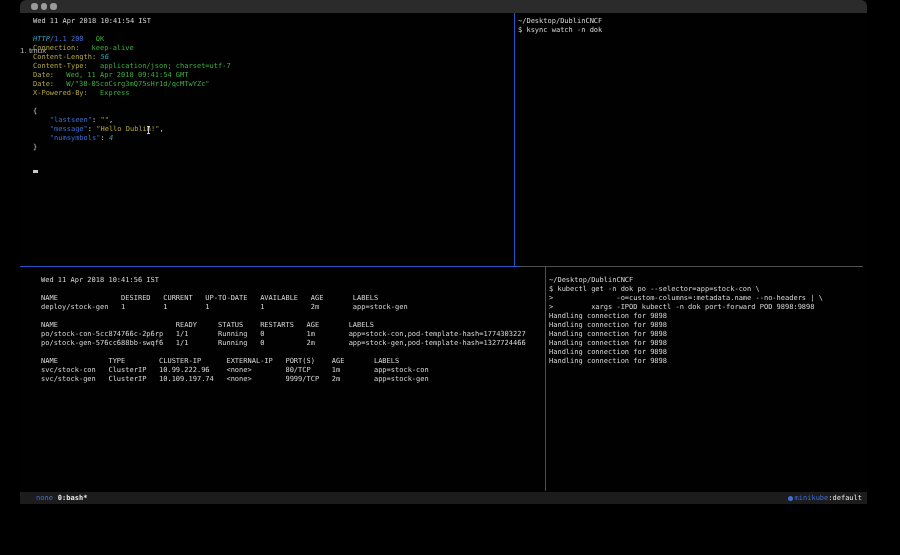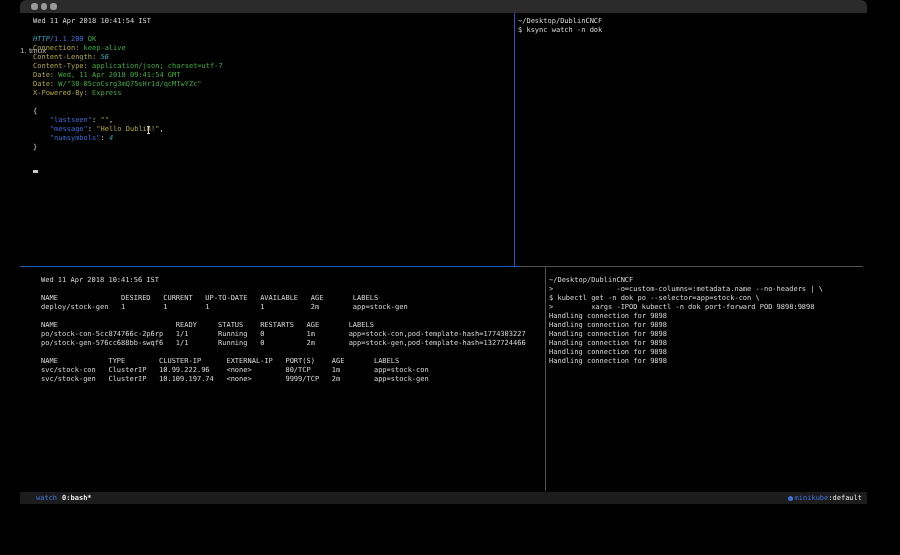--- a/index.html
+++ b/index.html
@@ -21,21 +21,21 @@
     position:absolute;left:0;right:0;top:2px;text-align:left;
     font-family:"Liberation Sans",sans-serif;font-size:8px;color:#b6b6b6;margin-top:44px;
   }
   .pane{position:absolute;}
   .term{
     font-size:7px;line-height:9px;color:#d8d8d8;letter-spacing:0;
   }
   .term div{white-space:pre;height:9px;}
   .c-blue{color:#3e6fd6;}
   .c-cyan{color:#2fa8bb;font-style:italic;}
-  .c-green{color:#3fae3f;}
+  .c-green{color:#3fae3f;margin-left:8px;}
   .c-yellow{color:#b3a940;}
   .c-cursor{display:inline-block;width:5px;height:3px;background:#c9c9c9;}
   .divider{position:absolute;}
   .div-blue{background:#2257c4;}
   .div-gray{background:#4f4f4f;}
   .statusbar{
     position:absolute;left:0;top:492px;width:100%;height:12px;background:#1c1c1c;
     font-size:7px;line-height:12px;display:flex;justify-content:space-between;
     padding:0 5px 0 16px;box-sizing:border-box;color:#d8d8d8;
   }
@@ -107,39 +107,39 @@
       <div><span>po/stock-con-5cc874766c-2p6rp   1/1       Running   0          1m        app=stock-con,pod-template-hash=1774303227</span></div>
       <div><span>po/stock-gen-576cc688bb-swqf6   1/1       Running   0          2m        app=stock-gen,pod-template-hash=1327724466</span></div>
       <div><span></span>&nbsp;</div>
       <div><span>NAME            TYPE        CLUSTER-IP      EXTERNAL-IP   PORT(S)    AGE       LABELS</span></div>
       <div><span>svc/stock-con   ClusterIP   10.99.222.96    &lt;none&gt;        80/TCP     1m        app=stock-con</span></div>
       <div><span>svc/stock-gen   ClusterIP   10.109.197.74   &lt;none&gt;        9999/TCP   2m        app=stock-gen</span></div>
     </div>
 
   <div class="pane term" style="left:529px;top:276px;">
       <div><span>~/Desktop/DublinCNCF</span></div>
+      <div><span>$ kubectl get -n dok po --selector=app=stock-con \</span></div>
       <div><span>&gt;               -o=custom-columns=:metadata.name --no-headers | \</span></div>
-      <div><span>$ kubectl get -n dok po --selector=app=stock-con \</span></div>
       <div><span>&gt;         xargs -IPOD kubectl -n dok port-forward POD 9898:9898</span></div>
       <div><span>Handling connection for 9898</span></div>
       <div><span>Handling connection for 9898</span></div>
       <div><span>Handling connection for 9898</span></div>
       <div><span>Handling connection for 9898</span></div>
       <div><span>Handling connection for 9898</span></div>
       <div><span>Handling connection for 9898</span></div>
     </div>
 
   <div class="divider div-blue" style="left:494px;top:13px;width:1px;height:253px;"></div>
   <div class="divider div-blue" style="left:0;top:266px;width:500px;height:1px;"></div>
   <div class="divider div-gray" style="left:500px;top:266px;width:343px;height:1px;"></div>
   <div class="divider div-gray" style="left:525px;top:267px;width:1px;height:224px;"></div>
 
   <div class="statusbar">
     <div class="sb-left">
-      <span class="sb-session">watch</span>
+      <span class="sb-session">none</span>
       <span class="sb-window">0:bash*</span>
     </div>
     <div class="sb-right">
       <span class="kube-icon"></span>
       <span class="sb-context">minikube</span>
       <span class="sb-ns">:default</span>
     </div>
   </div>
 
 </div>

